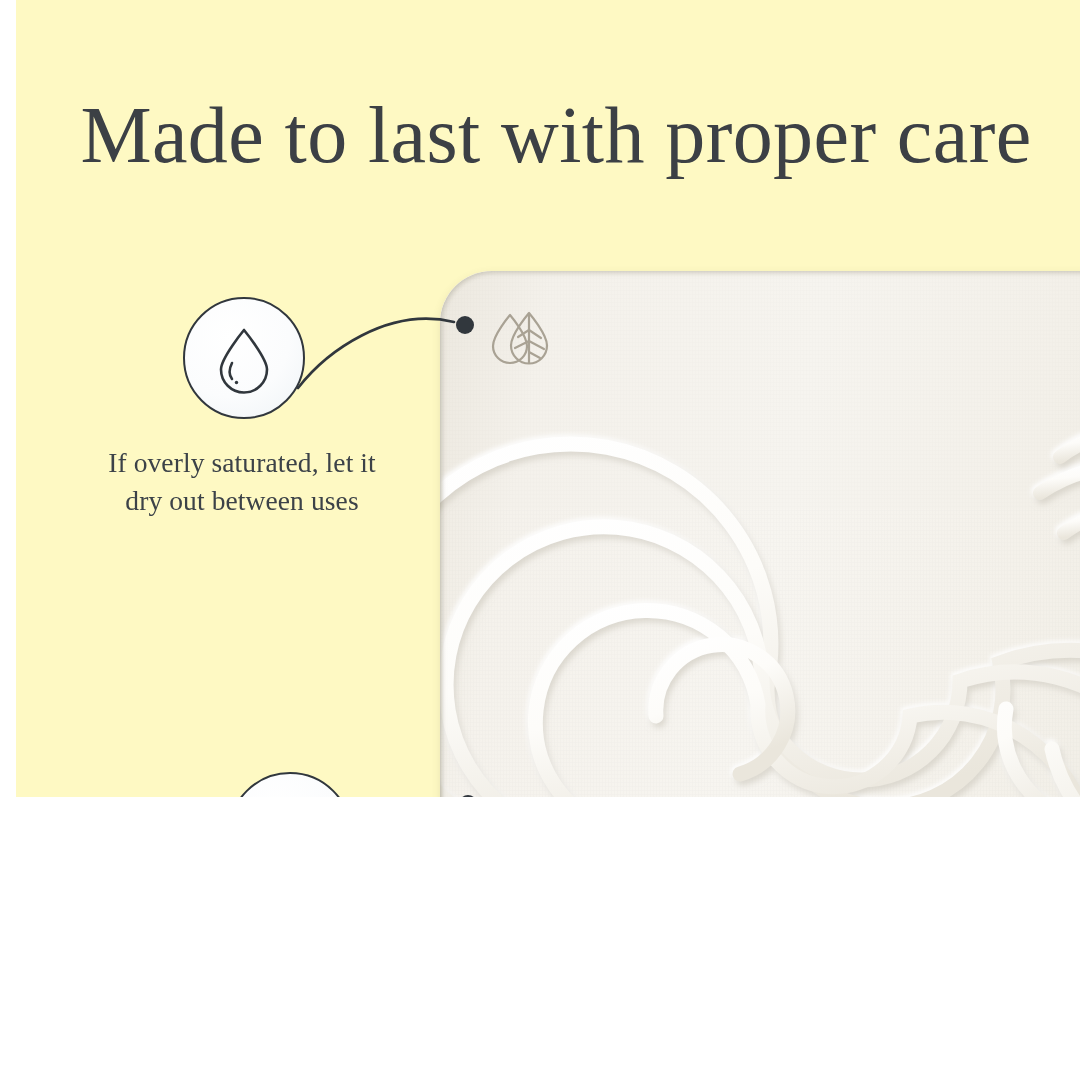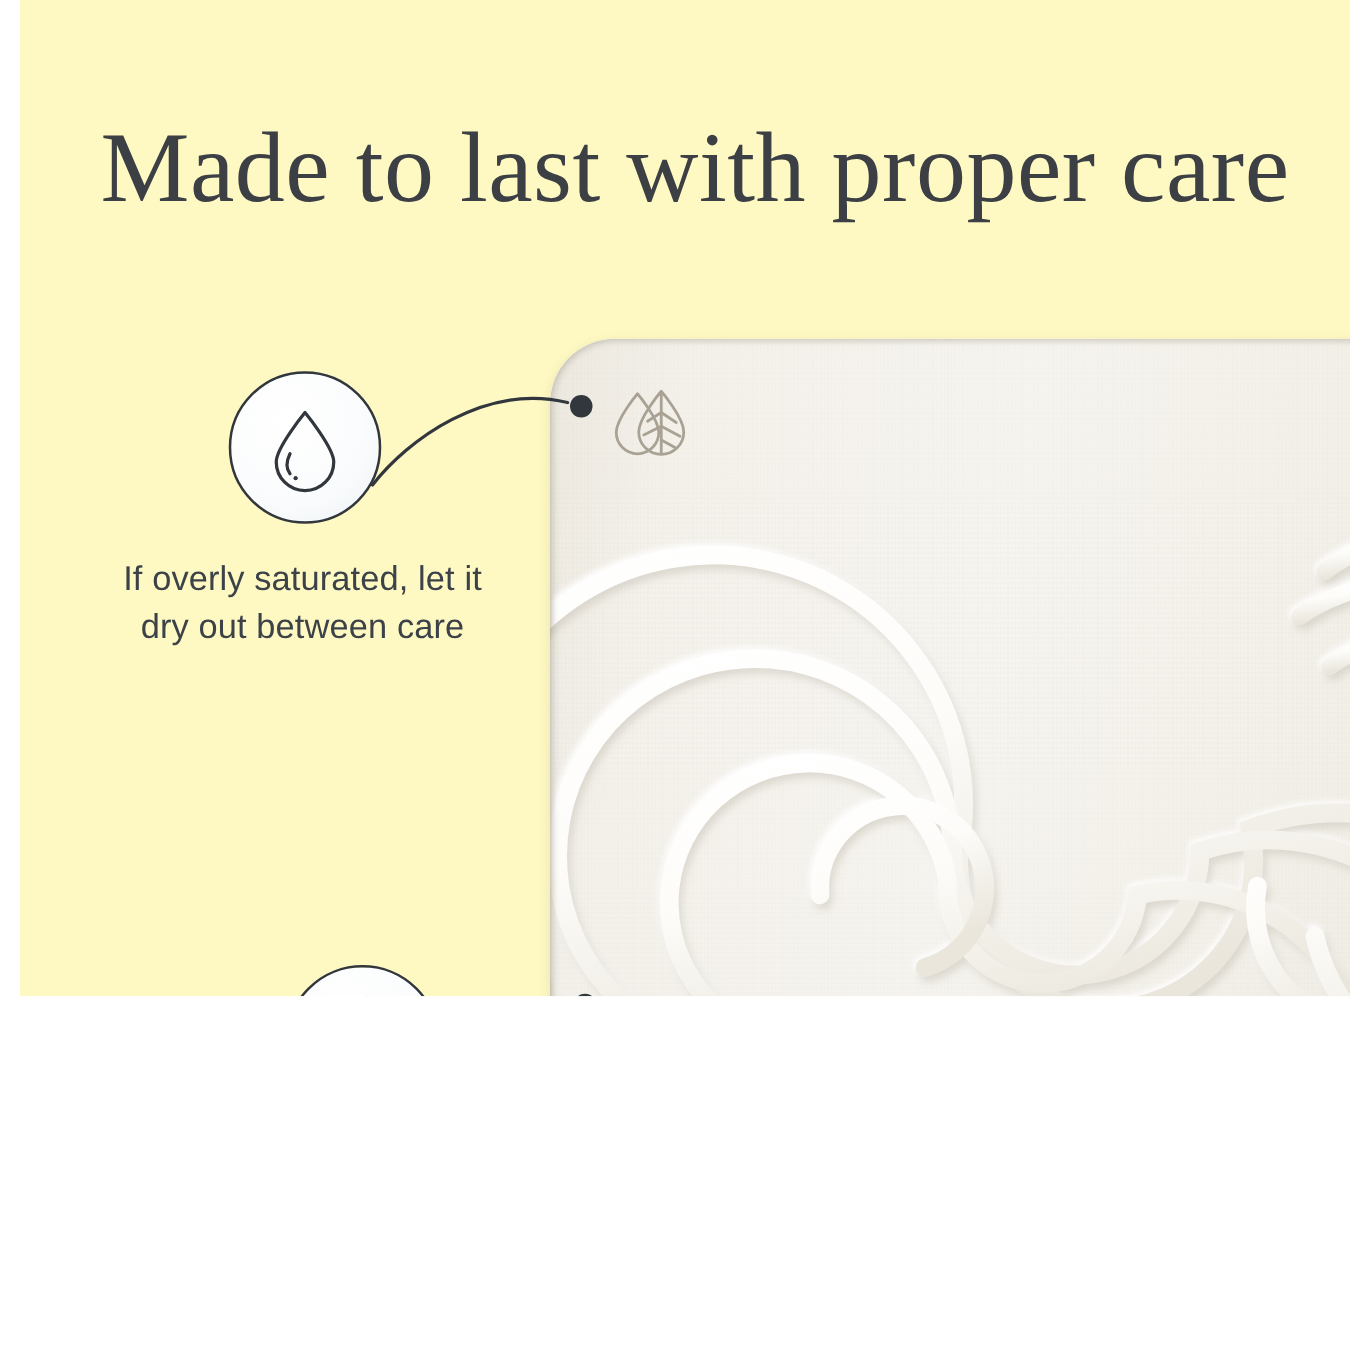--- a/index.html
+++ b/index.html
@@ -107,20 +107,21 @@
   #callout-top-circle  { left: 167px; top: 297px; width: 122px; height: 122px; }
   #callout-bot-circle  { left: 212px; top: 772px; width: 124px; height: 124px; }
 
   .callout-caption {
     position: absolute;
     text-align: center;
     font-size: 27.5px;
     line-height: 38px;
     color: #3c4248;
     letter-spacing: 0.1px;
+    font-family: Liberation Serif, serif;
   }
   #caption-top { left: 16px;  top: 444px; width: 420px; }
   #caption-bot { left: 56px;  top: 915px; width: 508px; }
 
   #connectors {
     position: absolute;
     left: 0; top: 0;
     width: 1080px; height: 1080px;
     pointer-events: none;
   }
@@ -228,21 +229,21 @@
                  C 39 11 16 39 16 50.5
                  a 23 23 0 0 0 46 0
                  C 62 39 39 11 39 11 Z"></path>
         <path d="M 27 44 C 24 50 24 56 27 60"></path>
         <circle cx="31.5" cy="63.5" r="1.7" fill="#31373d" stroke="none"></circle>
       </g>
     </svg>
   </div>
   <div id="caption-top" class="callout-caption">
     <span>If overly saturated, let it</span><br>
-    <span>dry out between care</span>
+    <span>dry out between uses</span>
   </div>
 
   <div id="callout-bot-circle" class="callout-circle">
     <svg width="104" height="104" viewBox="0 0 104 104">
       <g fill="none" stroke="#31373d" stroke-width="2.1" stroke-linecap="round" stroke-linejoin="round">
 
         <path d="M 22 40 L 44 18"></path>
         <path d="M 15 55 L 36 34"></path>
         <path d="M 19 70 L 34 55"></path>
         <path d="M 56 16 L 78 34"></path>

